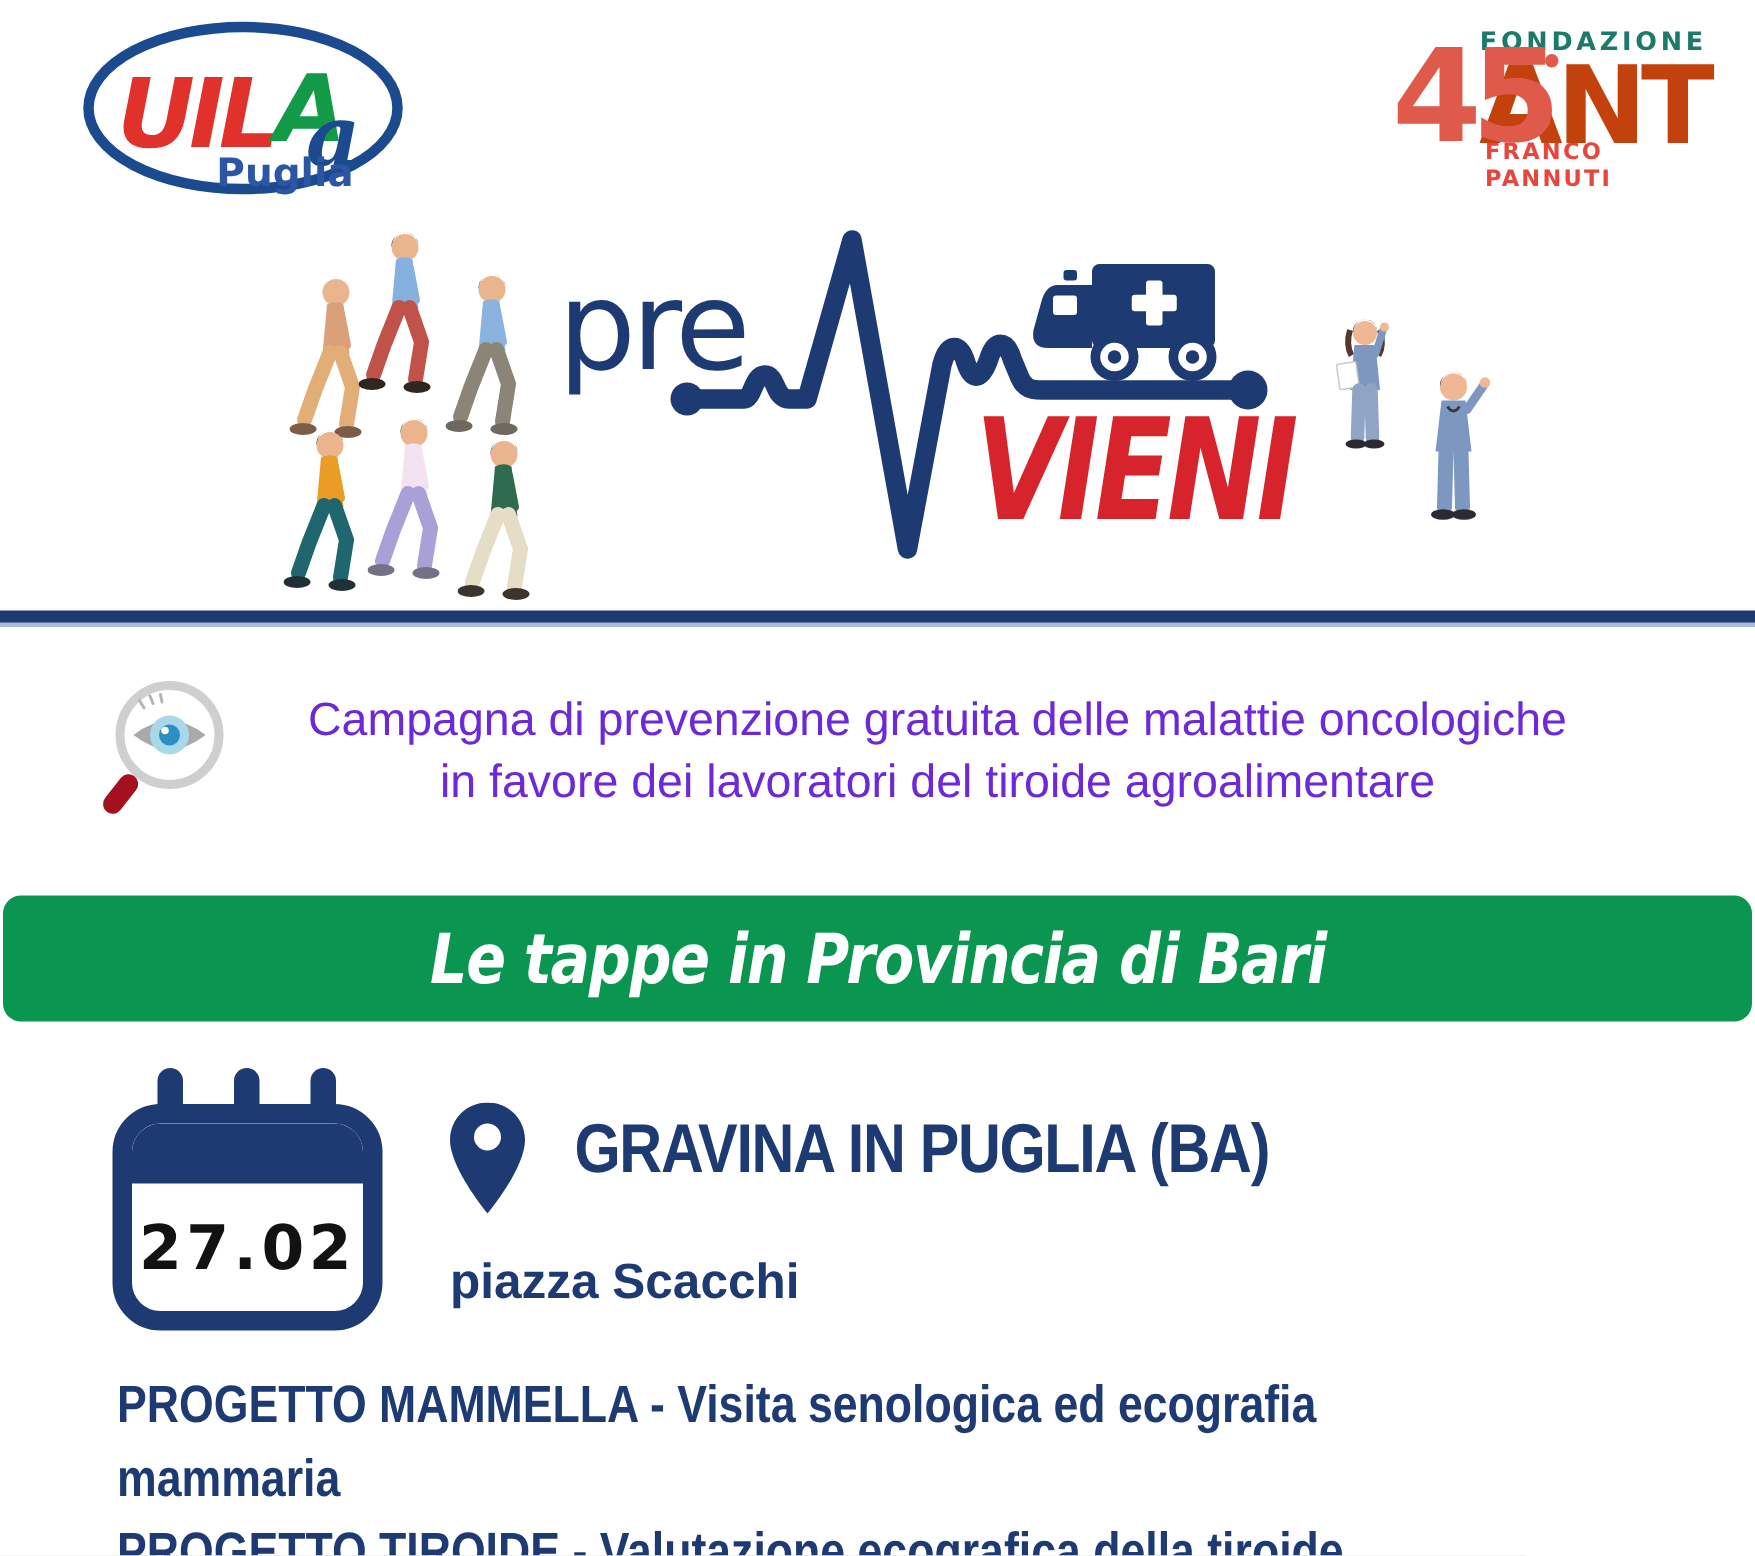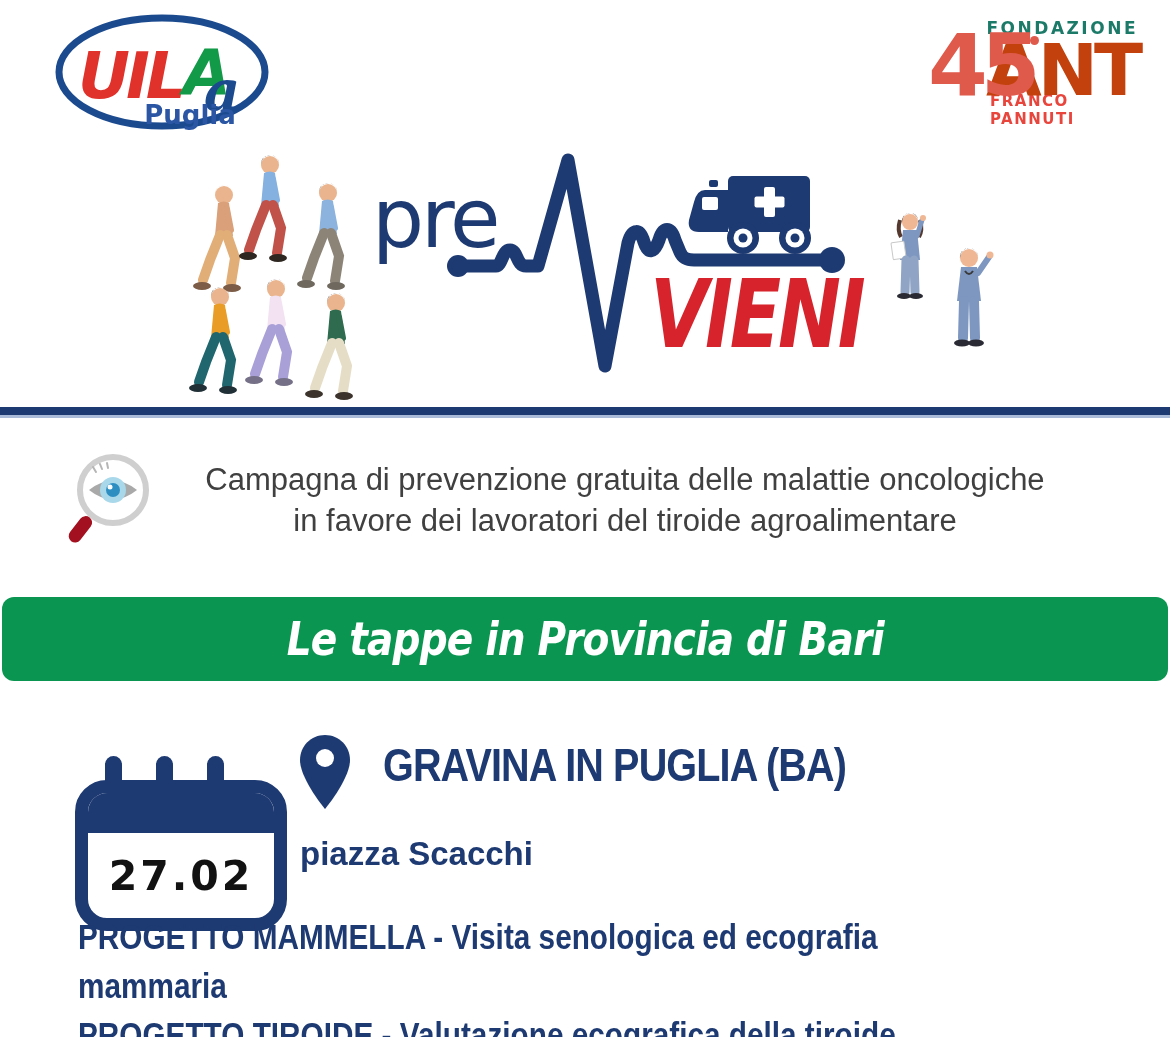--- a/index.html
+++ b/index.html
@@ -34,30 +34,30 @@
               transform-origin:left top;font-family:"DejaVu Sans",sans-serif;}
   .ekg{position:absolute;left:438px;top:148px;}
 
   
   .divider{position:absolute;left:0;top:407px;width:1170px;height:8px;background:#1e3a72;
            border-bottom:3px solid #a9bbd8;}
 
   
   .magnifier{position:absolute;left:66px;top:450px;}
   .camp-text{position:absolute;left:90px;top:459px;width:1070px;text-align:center;
-             color:#404040;font-size:31px;line-height:41px;font-weight:400;}
+             color:#6d28d9;font-size:31px;line-height:41px;font-weight:400;}
 
   
   .banner{position:absolute;left:2px;top:597px;width:1166px;height:84px;background:#0a9651;
           border-radius:12px;display:flex;align-items:center;justify-content:center;}
   .banner-title{color:#ffffff;font-size:46px;font-weight:800;font-style:italic;
                 transform:scaleX(.85);font-family:"DejaVu Sans",sans-serif;letter-spacing:-1px;}
 
   
-  .calendar{position:absolute;left:75px;top:756px;width:212px;height:175px;}
+  .calendar{position:absolute;left:75px;top:712px;width:180px;height:175px;}
   .cal-ring{position:absolute;top:0;width:17px;height:48px;background:#1e3a72;border-radius:9px;}
   .cal-body{position:absolute;left:0;right:0;top:24px;bottom:0;border:13px solid #1e3a72;
             border-radius:32px;background:#fff;overflow:hidden;}
   .cal-head{height:40px;background:#1e3a72;}
   .cal-date{height:85px;display:flex;align-items:center;justify-content:center;
             font-size:41px;font-weight:800;color:#121212;letter-spacing:3px;
             font-family:"DejaVu Sans",sans-serif;}
   .pin{position:absolute;left:300px;top:735px;}
   .city{position:absolute;left:383px;top:740px;font-size:46px;line-height:1.1;font-weight:800;
         color:#1e3a72;letter-spacing:-1px;transform:scaleX(.86);transform-origin:left top;

